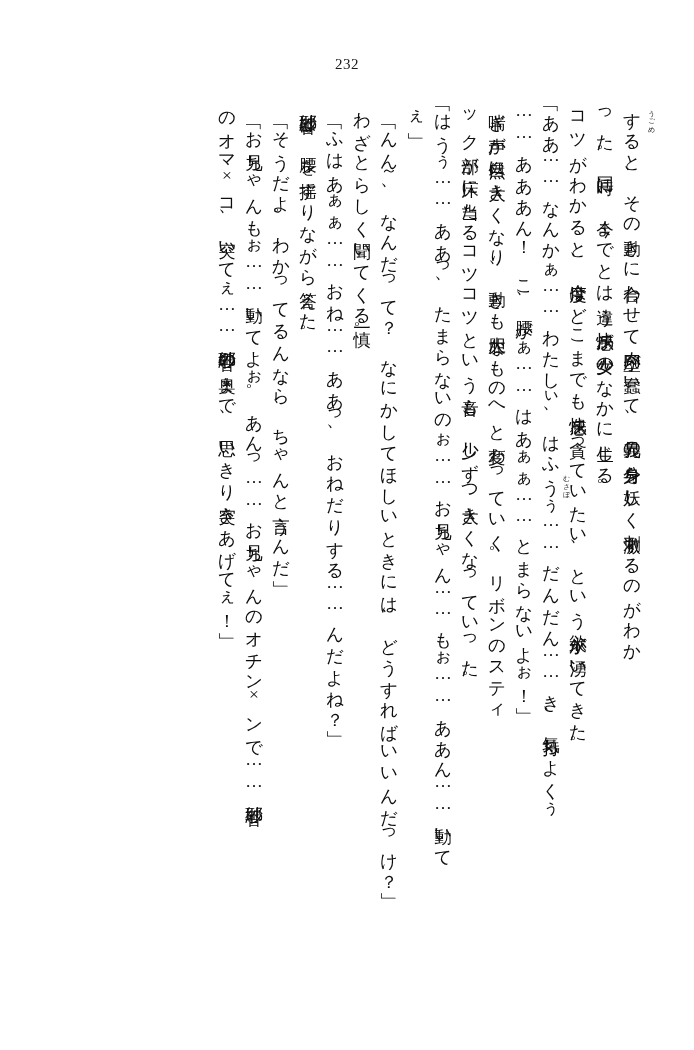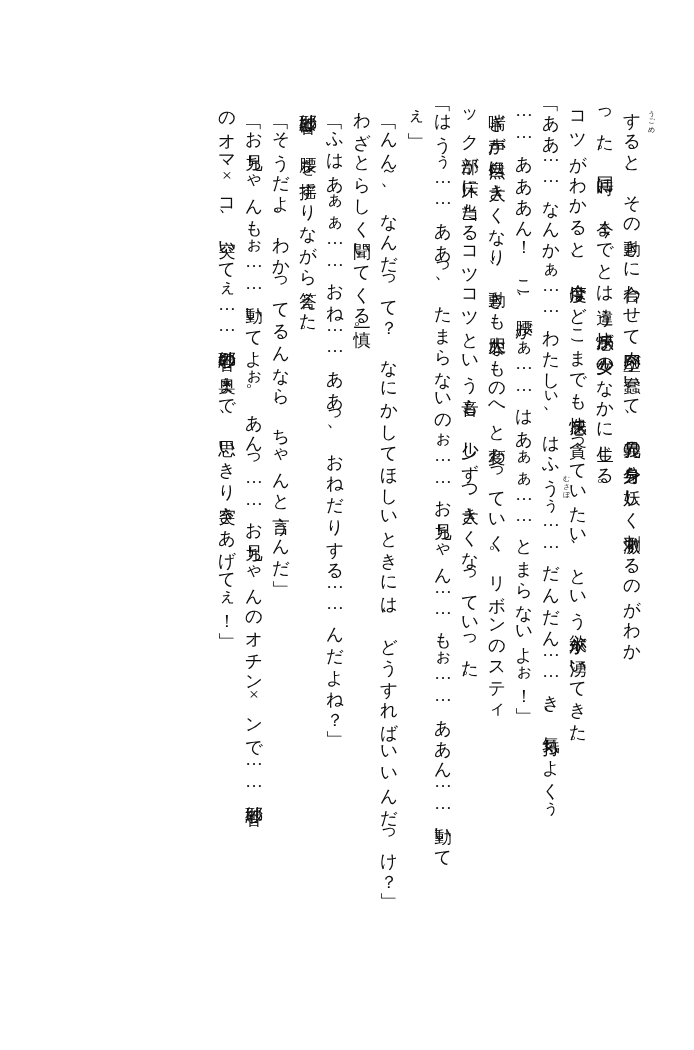--- a/index.html
+++ b/index.html
@@ -68,20 +68,21 @@
     color: #222222;
     font-family: "Liberation Serif", "DejaVu Serif", serif;
     white-space: pre;
   }
 </style>
 </head>
 <body>
 
 <div class="page">
 
+  <div class="page-number">232</div>
 
   <div class="text-block">
     <div class="vline">すると、その動きに合わせて肉壁が蠢いて、義兄の分身を妖しく刺激するのがわか</div>
     <div class="vline">った。同時に、今までとは違う快感が少女のなかに生じる。</div>
     <div class="vline">コツがわかると、今度はどこまでも快感を貪っていたい、という欲求が湧いてきた。</div>
     <div class="vline">「ああ……なんかぁ……わたしぃ、はふうぅ……だんだん……き、気持ちよくぅ</div>
     <div class="vline">……あああん！　こ、腰がぁ……はあぁぁ……とまらないよぉ！」</div>
     <div class="vline">喘ぎ声が自然に大きくなり、動きも大胆なものへと変わっていく。リボンのスティ</div>
     <div class="vline">ック部が床に当たるコツコツという音も、少しずつ大きくなっていった。</div>
     <div class="vline">「はうぅ……ああっ、たまらないのぉ……お兄ちゃん……もぉ……ああん……動いて</div>

